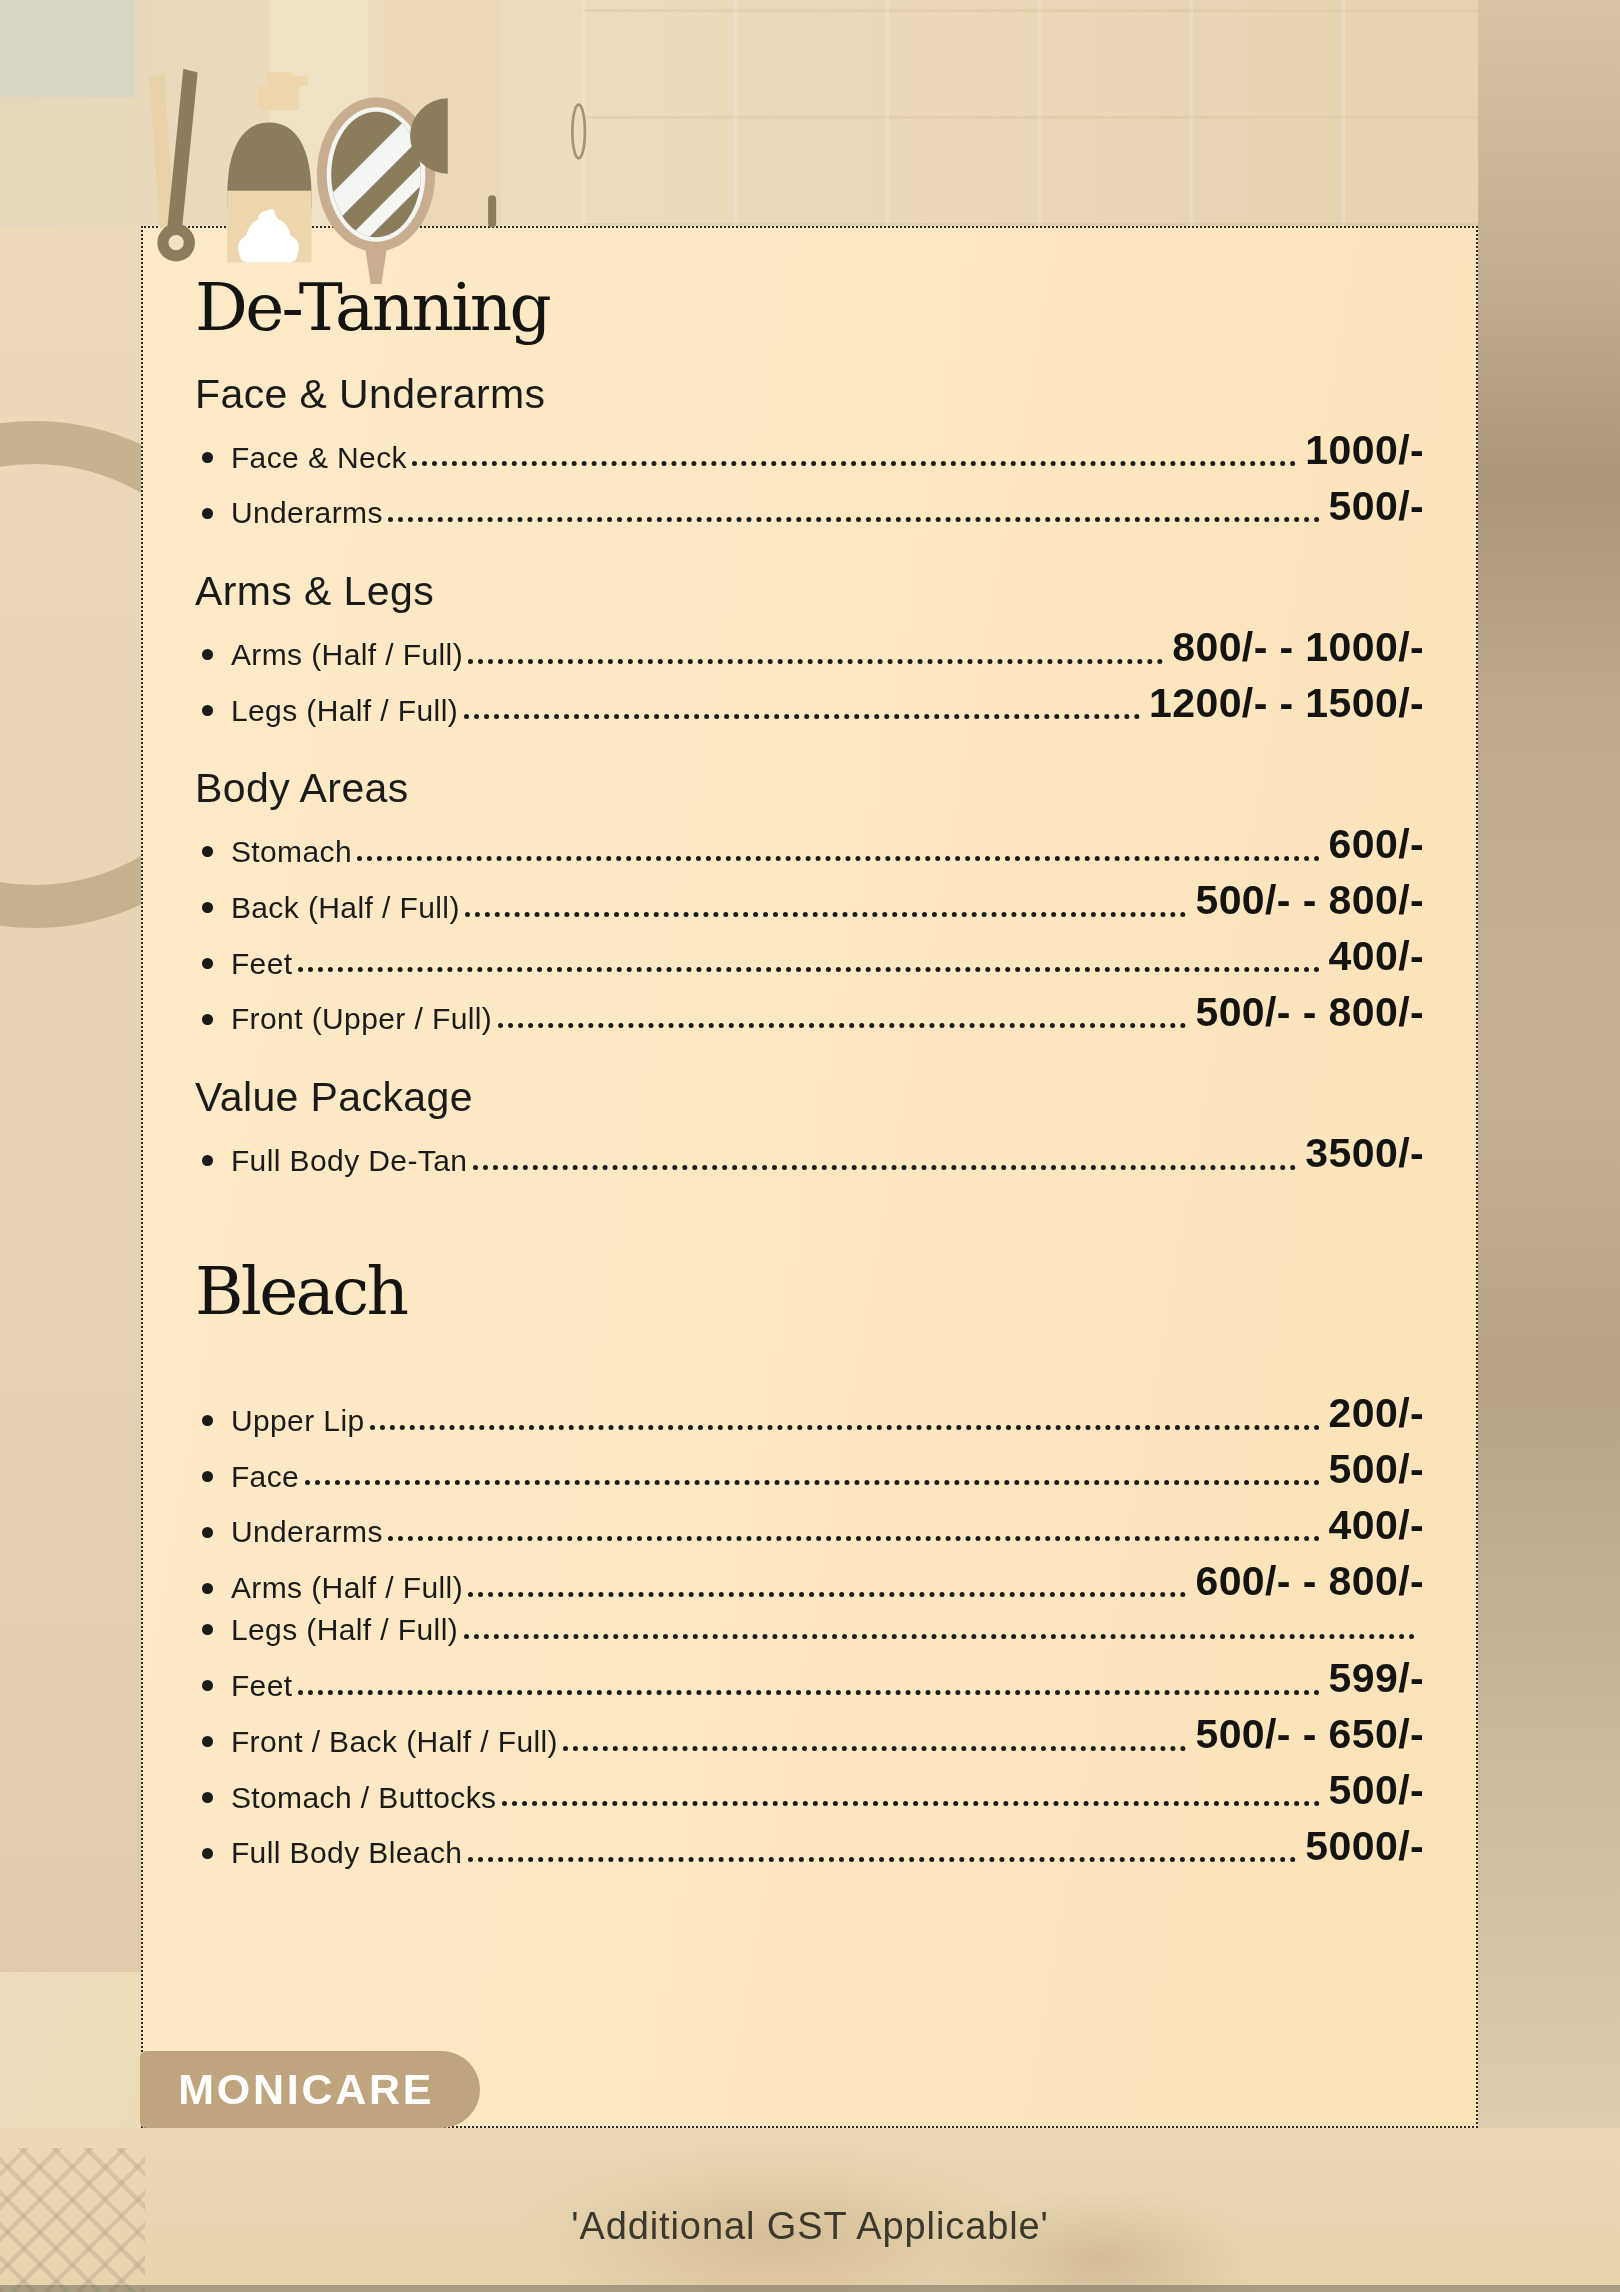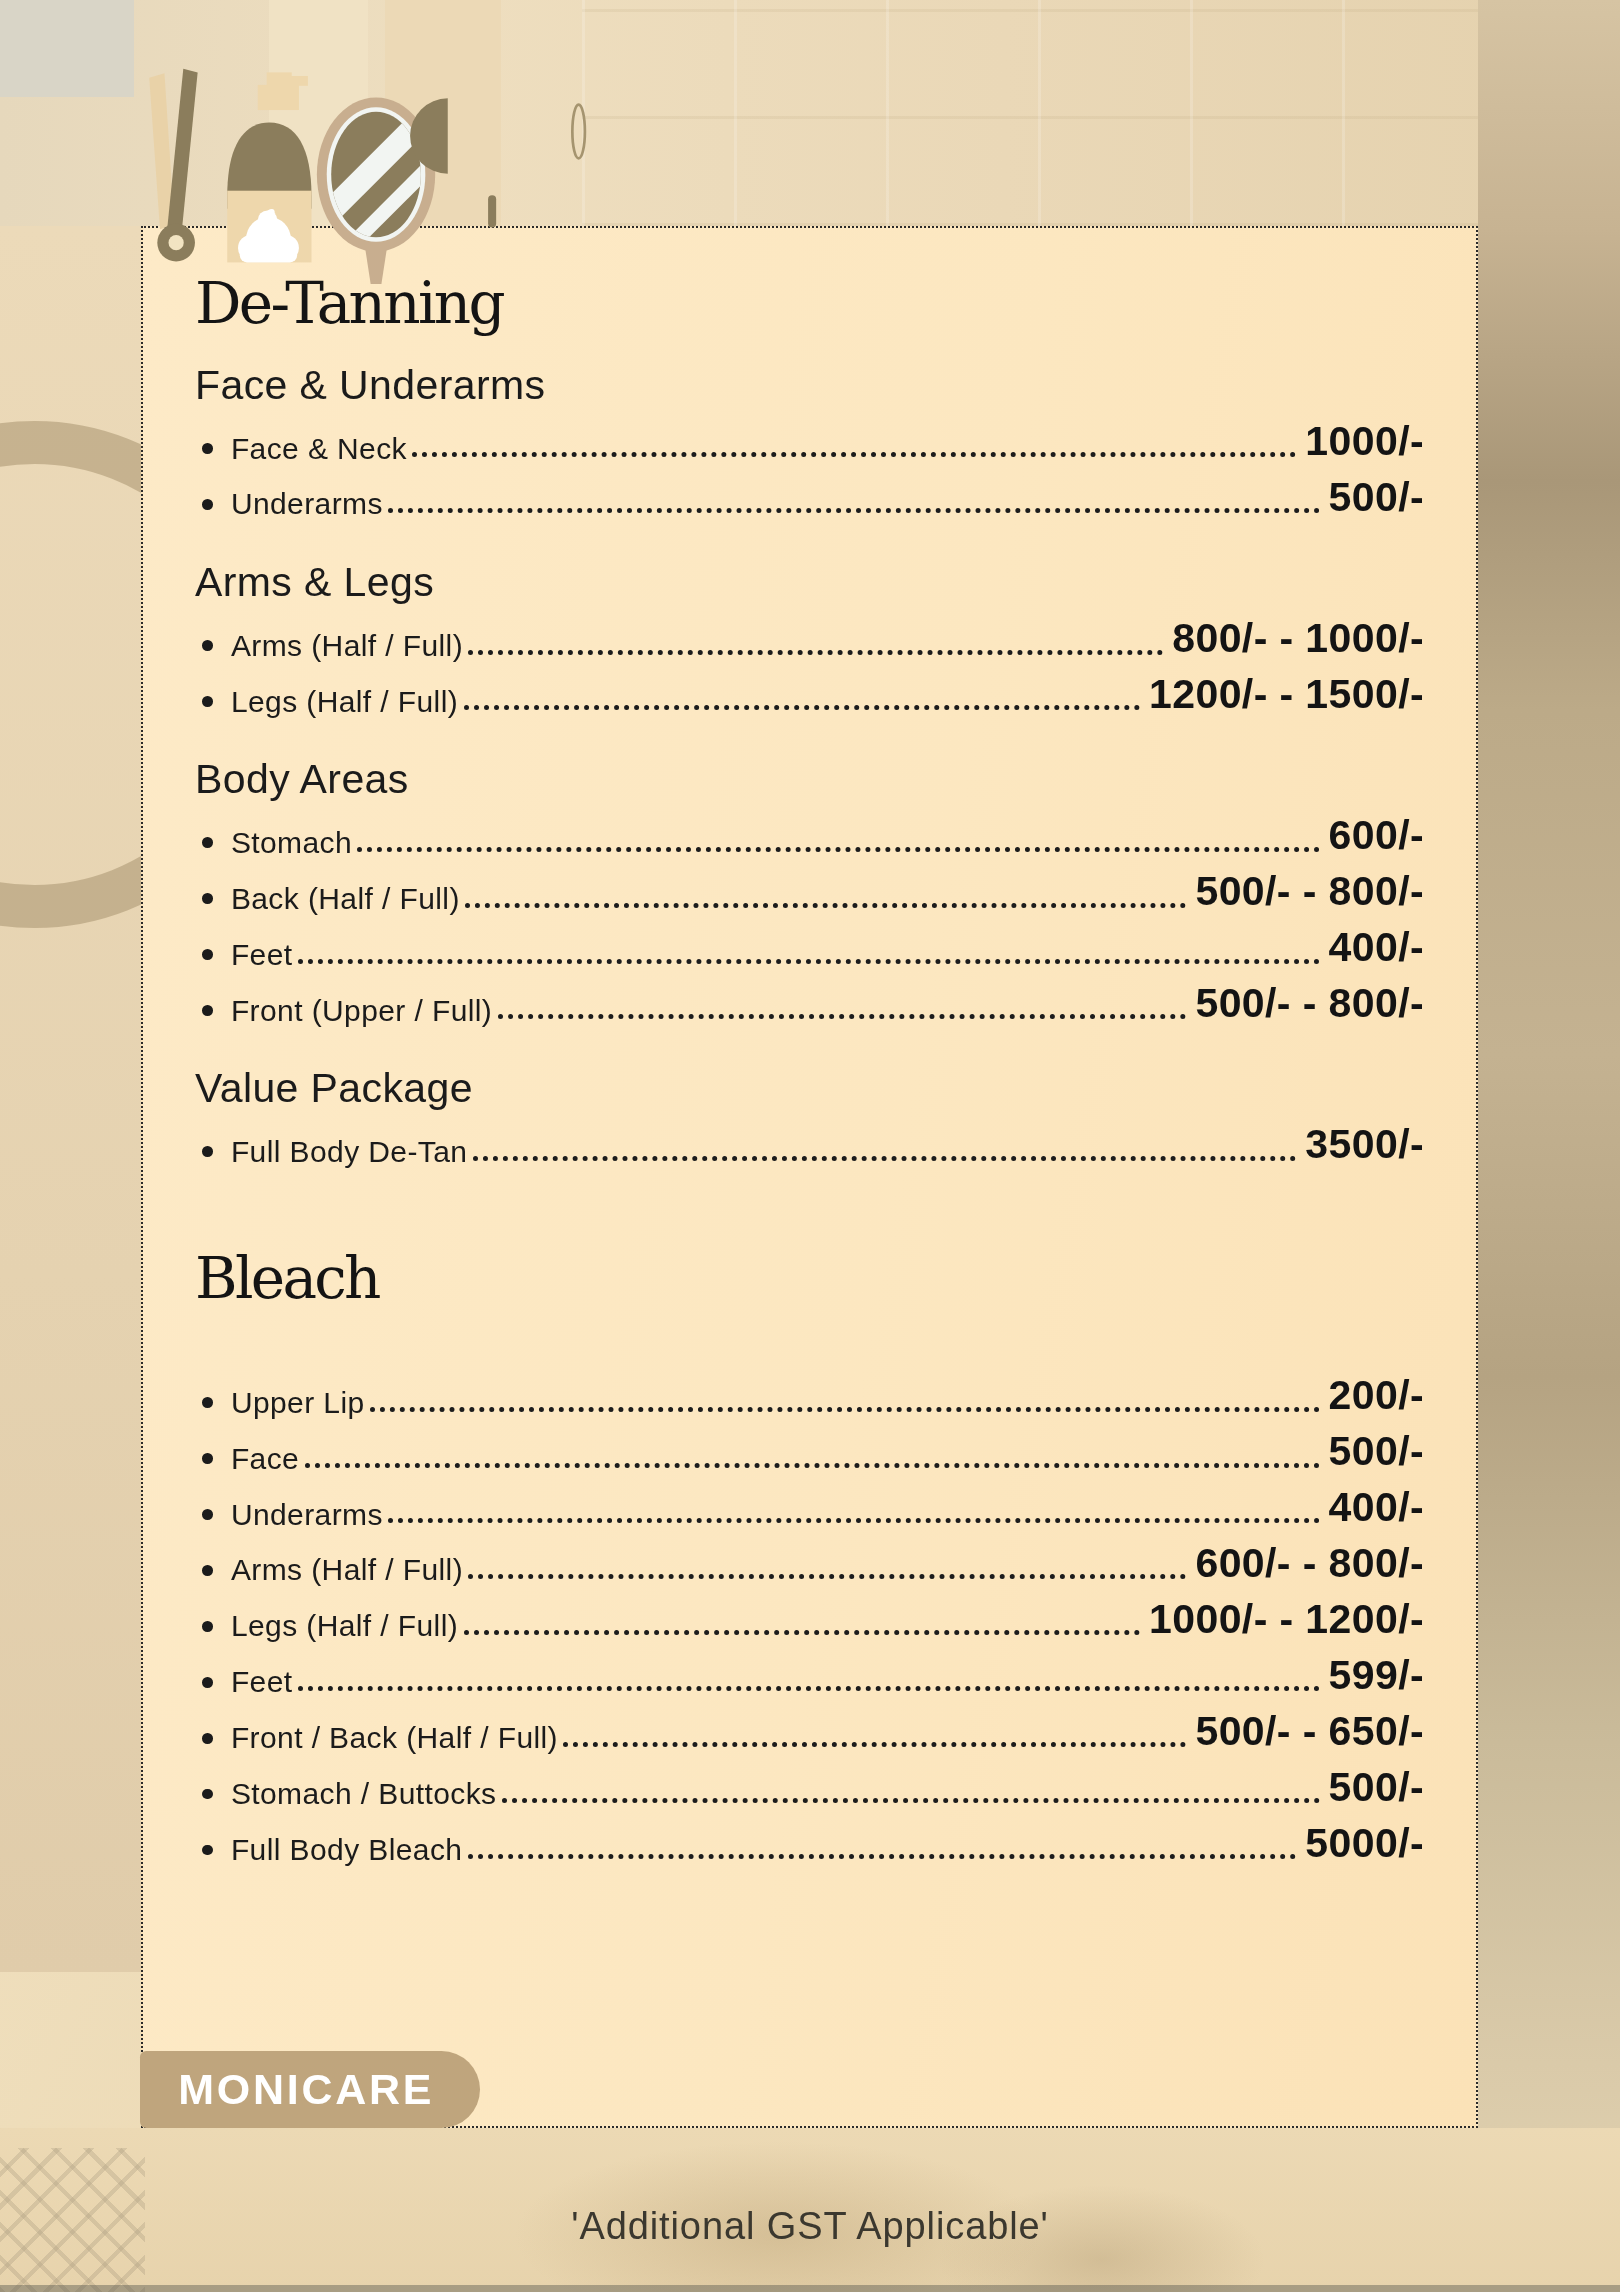--- a/index.html
+++ b/index.html
@@ -59,21 +59,21 @@
   
   .panel{
     position:absolute;left:141px;top:226px;width:1337px;height:1902px;
     box-sizing:border-box;padding:43px 52px 0 52px;
     background:linear-gradient(100deg,#fdeac7 0%,#fce7c0 55%,#fbe2b7 100%);
     border:2.7px dotted #2a2a2a;
     z-index:2;
   }
   .display-title{
     font-family:"DejaVu Serif",serif;
-    font-size:58px;line-height:1.12;font-weight:400;
+    font-size:66px;line-height:1.12;font-weight:400;
     letter-spacing:-2.7px;color:#141414;margin:0 0 23px 0;
   }
   .display-title.bleach{margin-top:75px;margin-bottom:57px;}
   .group{margin-top:32px;}
   .group.first{margin-top:0;}
   .group-heading{
     font-size:41px;line-height:1.3;font-weight:400;color:#1b1b1b;
     letter-spacing:0.4px;margin:0 0 1.8px 0;
   }
   .row{display:flex;align-items:flex-end;line-height:1.32;margin:1.8px 0;}
@@ -264,21 +264,20 @@
       <div class="row">
         <span class="bullet"></span>
         <span class="label">Arms (Half / Full)</span>
         <span class="dots"></span>
         <span class="price">600/- - 800/-</span>
       </div>
       <div class="row">
         <span class="bullet"></span>
         <span class="label">Legs (Half / Full)</span>
         <span class="dots"></span>
-        <span class="price">1000/- - 1200/-</span>
       </div>
       <div class="row">
         <span class="bullet"></span>
         <span class="label">Feet</span>
         <span class="dots"></span>
         <span class="price">599/-</span>
       </div>
       <div class="row">
         <span class="bullet"></span>
         <span class="label">Front / Back (Half / Full)</span>

